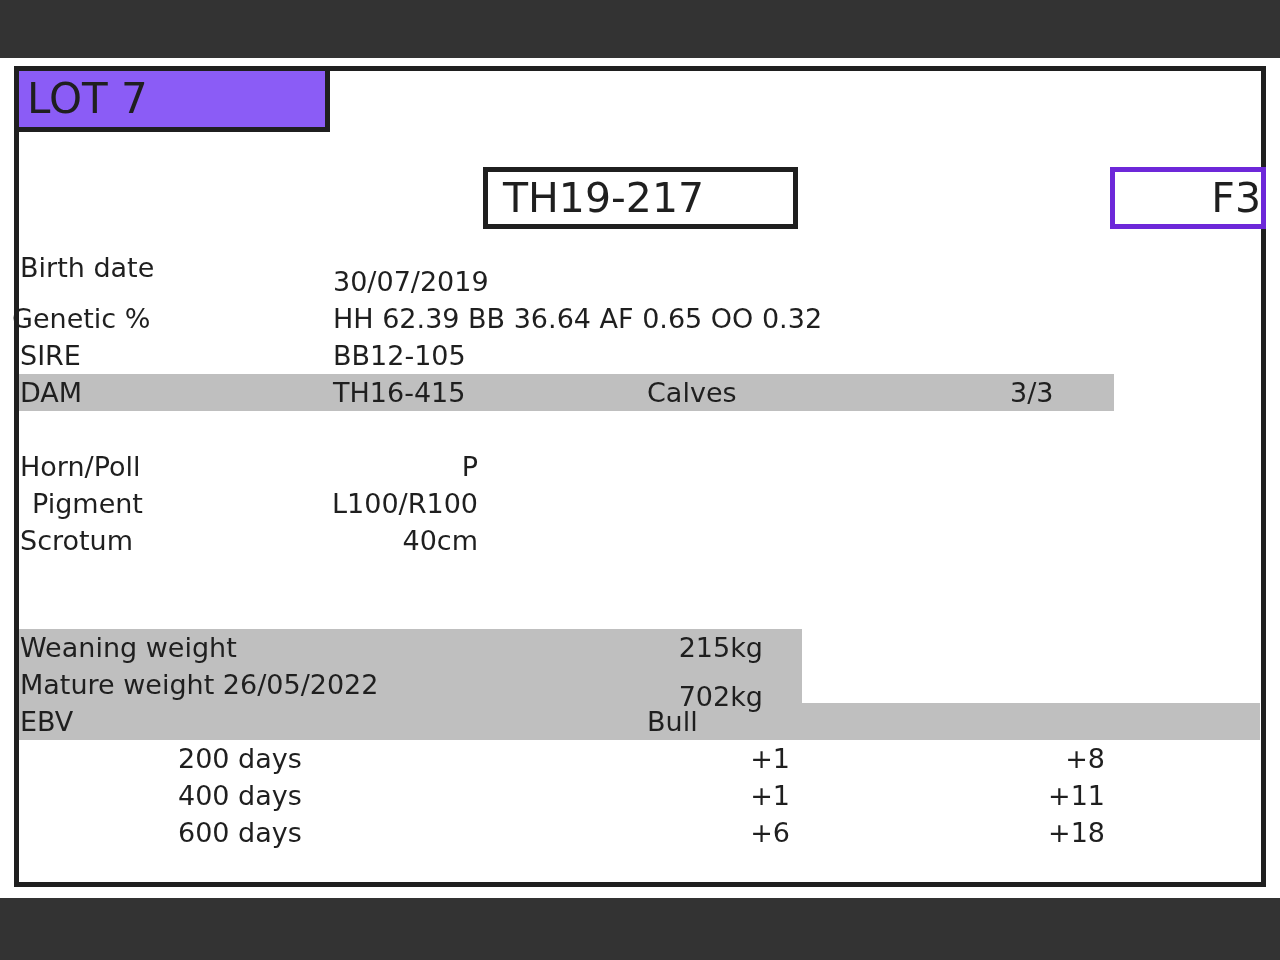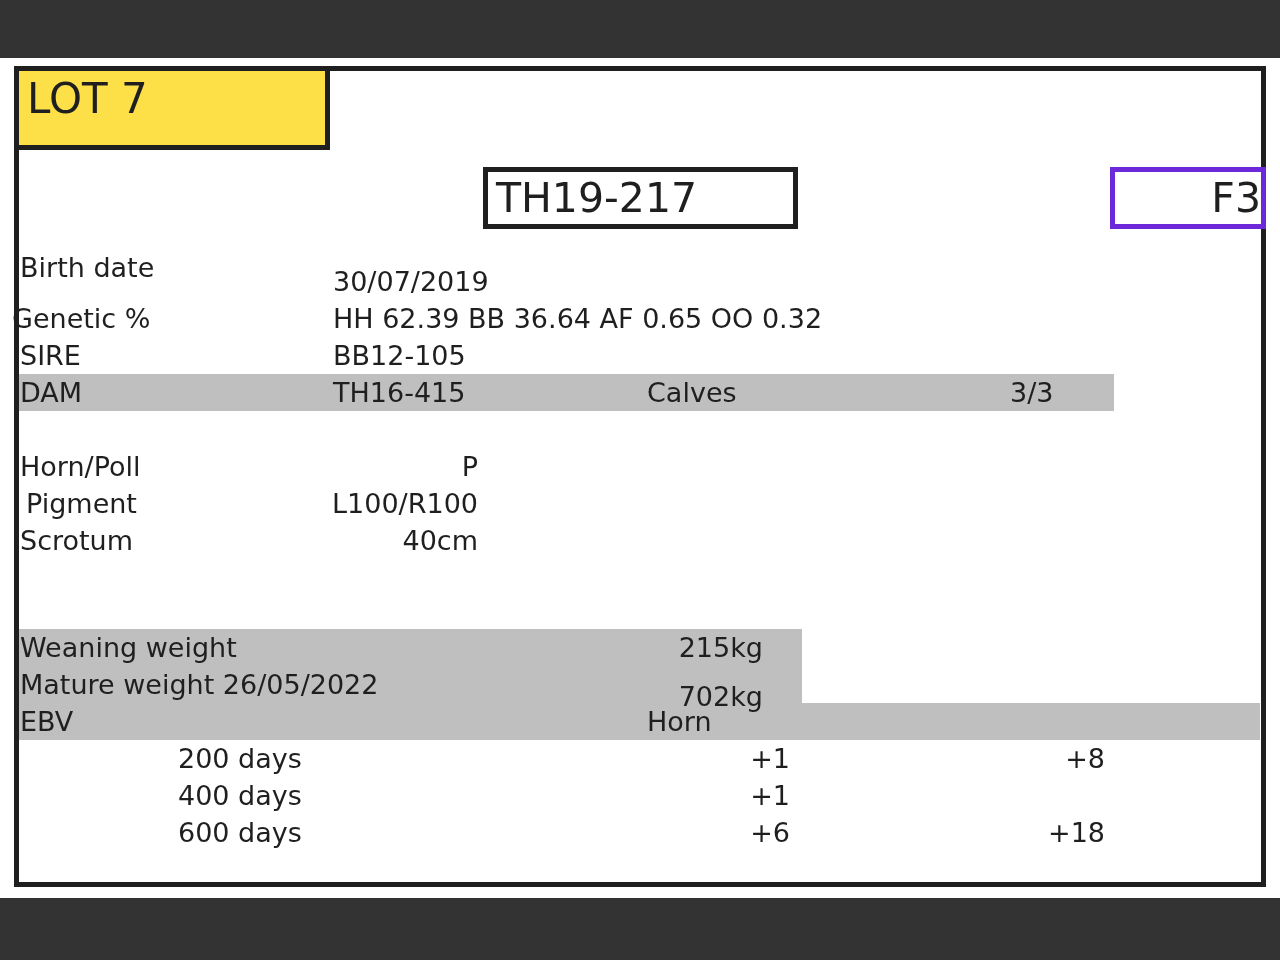--- a/index.html
+++ b/index.html
@@ -20,32 +20,32 @@
     position: absolute; left: 14px; top: 66px;
     width: 1252px; height: 821px;
     border: 5px solid #1f1f1f;
     box-sizing: border-box;
     z-index: 5;
     pointer-events: none;
   }
 
   .lot-box {
     position: absolute; left: 14px; top: 66px;
-    width: 316px; height: 84px;
+    width: 316px; height: 66px;
     border: 5px solid #1f1f1f; box-sizing: border-box;
-    background: #fde047; z-index: 6;
+    background: #8b5cf6; z-index: 6;
     font-size: 42px; line-height: 56px; padding-left: 8px;
     white-space: nowrap;
   }
   .id-box {
     position: absolute; left: 483px; top: 167px;
     width: 315px; height: 62px;
     border: 5px solid #1f1f1f; box-sizing: border-box;
     background: #ffffff; z-index: 4;
-    font-size: 41px; line-height: 52px; padding-left: 8px;
+    font-size: 41px; line-height: 52px; padding-left: 15px;
     white-space: nowrap;
   }
   .f3-box {
     position: absolute; left: 1110px; top: 167px;
     width: 156px; height: 62px;
     border: 5px solid #6d28d9; box-sizing: border-box;
     background: #ffffff; z-index: 6;
     font-size: 41px; line-height: 52px; text-align: right;
     white-space: nowrap;
   }
@@ -98,39 +98,40 @@
   <div class="t" style="left:333px; top:337px;">BB12-105</div>
 
   <div class="t" style="left:20px; top:374px;">DAM</div>
   <div class="t" style="left:333px; top:374px;">TH16-415</div>
   <div class="t" style="left:647px; top:374px;">Calves</div>
   <div class="t" style="left:1010px; top:374px;">3/3</div>
 
   <div class="t" style="left:20px; top:448px;">Horn/Poll</div>
   <div class="t r" style="left:280px; top:448px; width:198px;">P</div>
 
-  <div class="t" style="left:26px; top:485px;">Pigment</div>
+  <div class="t" style="left:20px; top:485px;padding-left:12px;">Pigment</div>
   <div class="t r" style="left:280px; top:485px; width:198px;">L100/R100</div>
 
   <div class="t" style="left:20px; top:522px;">Scrotum</div>
   <div class="t r" style="left:280px; top:522px; width:198px;">40cm</div>
 
   <div class="t" style="left:20px; top:629px;">Weaning weight</div>
   <div class="t r" style="left:600px; top:629px; width:163px;">215kg</div>
 
   <div class="t" style="left:20px; top:666px;">Mature weight 26/05/2022</div>
   <div class="t r" style="left:600px; top:678px; width:163px;">702kg</div>
 
   <div class="t" style="left:20px; top:703px;">EBV</div>
-  <div class="t" style="left:647px; top:703px;">Horn</div>
+  <div class="t" style="left:647px; top:703px;">Bull</div>
 
   <div class="t" style="left:178px; top:740px;">200 days</div>
   <div class="t r" style="left:650px; top:740px; width:140px;">+1</div>
   <div class="t r" style="left:950px; top:740px; width:155px;">+8</div>
 
   <div class="t" style="left:178px; top:777px;">400 days</div>
   <div class="t r" style="left:650px; top:777px; width:140px;">+1</div>
+  <div class="t r" style="left:950px; top:777px; width:155px;">+11</div>
 
   <div class="t" style="left:178px; top:814px;">600 days</div>
   <div class="t r" style="left:650px; top:814px; width:140px;">+6</div>
   <div class="t r" style="left:950px; top:814px; width:155px;">+18</div>
 
 </div>
 
 </body></html>

